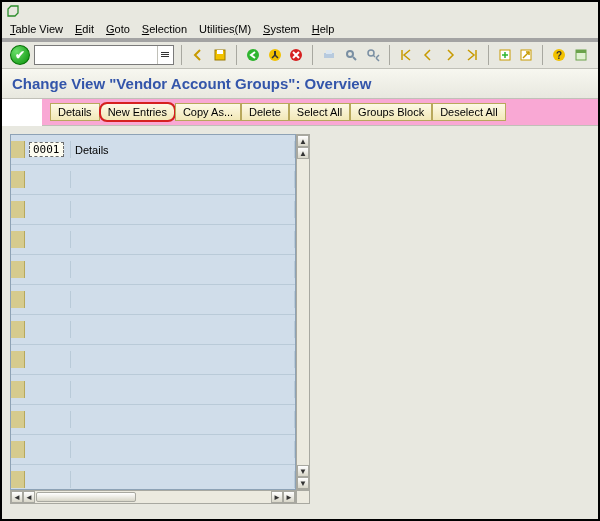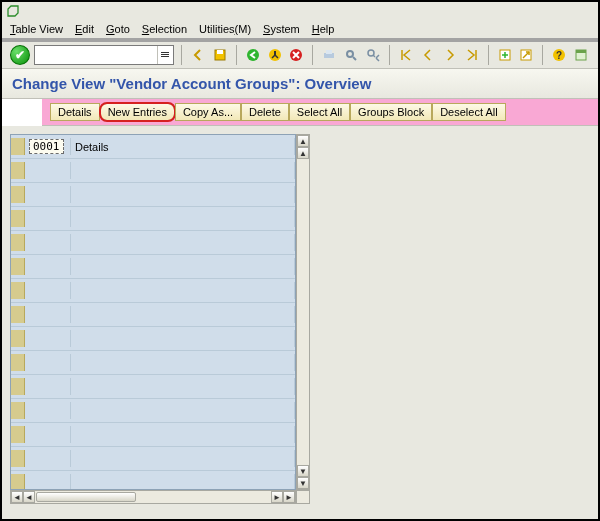--- a/index.html
+++ b/index.html
@@ -131,21 +131,21 @@
     padding:3px 5px;
     border-right:1px solid #b8a85c;
     font-size:11px;
   }
   .gh-group { width:46px; }
   .gh-desc  { flex:1; }
   .gh-sel   { width:20px; background:#f7ecae; display:flex; align-items:center; justify-content:center; cursor:pointer;}
   .grid-row {
     display:flex;
     border-bottom:1px solid #b9cad8;
-    height:24px;
+    height:30px;
     align-items:center;
   }
   .gr-sel { width:14px; height:17px; background:#d6cb8e; border-right:1px solid #b8a85c; cursor:pointer;}
   .gr-cell {
     padding:0 4px;
     border-right:1px solid #b9cad8;
     height:17px;
     display:flex; align-items:center;
   }
   .gr-group { width:46px; }

